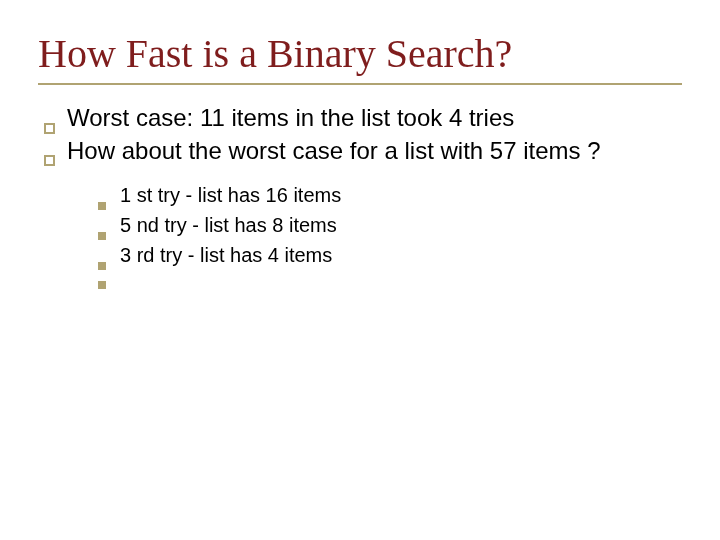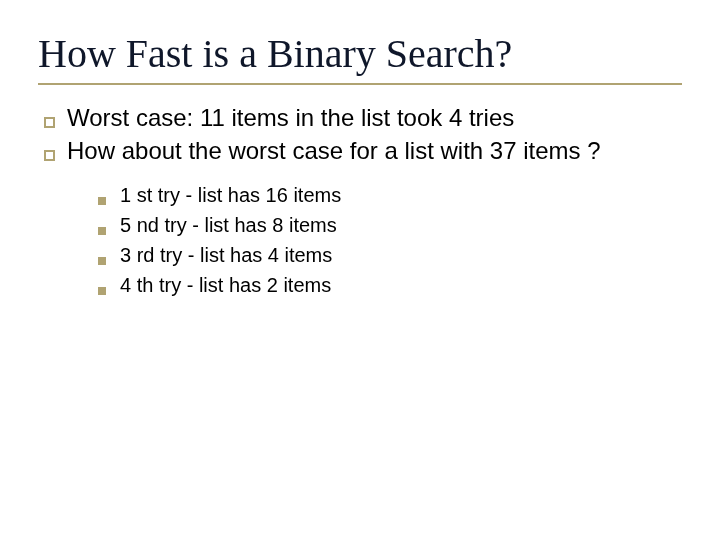--- a/index.html
+++ b/index.html
@@ -16,34 +16,34 @@
     width: 720px;
     height: 540px;
     padding: 30px 38px 0 38px;
     position: relative;
   }
   .title {
     font-family: "Times New Roman", Times, serif;
     font-size: 40px;
     font-weight: 400;
     margin: 0 0 6px 0;
-    color: #0f172a;
+    color: #7f1d1d;
   }
   .rule {
     border: none;
     border-top: 2px solid #b0a372;
     margin: 0 0 18px 0;
     width: 100%;
   }
   .level1 {
     margin-left: 6px;
   }
   .li1 {
     display: flex;
-    align-items: center;
+    align-items: flex-end;
     font-size: 24px;
     line-height: 1.28;
     margin-bottom: 2px;
   }
   .sq1 {
     width: 11px;
     height: 11px;
     border: 2px solid #b0a372;
     box-sizing: border-box;
     flex: 0 0 auto;
@@ -52,21 +52,21 @@
   }
   .li1 .txt {
     flex: 1 1 auto;
   }
   .level2 {
     margin-left: 60px;
     margin-top: 14px;
   }
   .li2 {
     display: flex;
-    align-items: center;
+    align-items: flex-end;
     font-size: 20px;
     line-height: 1.5;
   }
   .sq2 {
     width: 8px;
     height: 8px;
     background: #b0a372;
     flex: 0 0 auto;
     margin-top: 11px;
     margin-right: 14px;
@@ -79,35 +79,34 @@
   <h1 class="title">How Fast is a Binary Search?</h1>
   <hr class="rule">
 
   <div class="level1">
     <div class="li1">
       <span class="sq1"></span>
       <span class="txt">Worst case: 11 items in the list took 4 tries</span>
     </div>
     <div class="li1">
       <span class="sq1"></span>
-      <span class="txt">How about the worst case for a list with 37 items ?</span>
+      <span class="txt">How about the worst case for a list with 57 items ?</span>
     </div>
   </div>
 
   <div class="level2">
     <div class="li2">
       <span class="sq2"></span>
       <span>1 st try - list has 16 items</span>
     </div>
     <div class="li2">
       <span class="sq2"></span>
       <span>5 nd try - list has 8 items</span>
     </div>
     <div class="li2">
       <span class="sq2"></span>
       <span>3 rd try - list has 4 items</span>
     </div>
     <div class="li2">
       <span class="sq2"></span>
-      <span>4 th try - list has 2 items</span>
     </div>
   </div>
 </div>
 
 </body></html>

